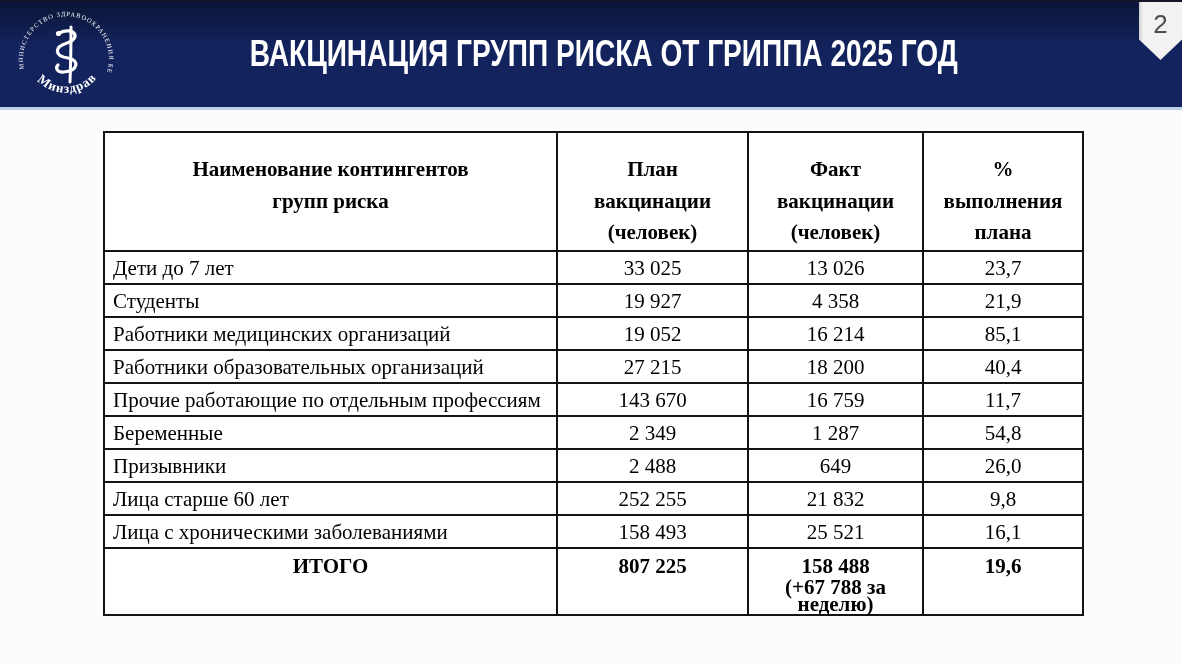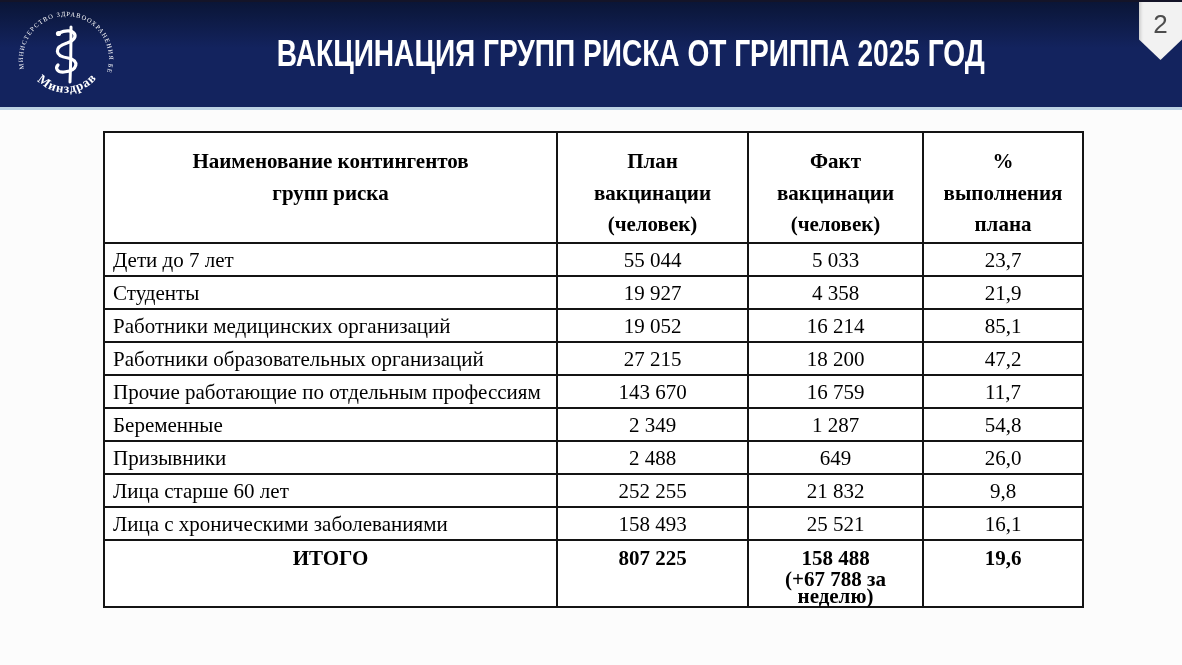--- a/index.html
+++ b/index.html
@@ -20,21 +20,21 @@
     border-bottom:3px solid var(--band_edge,#bcd2e4);
     z-index:1;
   }
   .logo { position:absolute; left:14px; top:2px; width:104px; height:104px; z-index:3; }
   .logo text { fill:#fff; font-family:"Liberation Serif", serif; }
   .ring-text { font-size:6.4px; letter-spacing:1.1px; }
   .ring-bottom { font-size:13px; font-weight:bold; letter-spacing:1px; }
 
   .title-wrap {
     position:absolute; left:150px; right:70px; top:0; height:107px; z-index:2;
-    display:flex; align-items:center; justify-content:center;
+    display:flex; align-items:center; justify-content:flex-start;
   }
   .title {
     color:var(--title_text,#fff); font-family:"Liberation Sans", sans-serif;
     font-weight:700; font-size:36px; white-space:nowrap;
     transform:scaleX(0.78); transform-origin:center;
   }
 
   .page-tab {
     position:absolute; top:0; right:0; width:43px; height:60px; z-index:5;
     background:var(--tab_bg,#f2f2f2);
@@ -50,21 +50,21 @@
   
   table.vac {
     position:absolute; left:103px; top:131px; width:979px;
     border-collapse:collapse; table-layout:fixed; background:#fff;
   }
   table.vac th, table.vac td { border:2px solid var(--table_border,#141414); box-sizing:border-box; }
 
   thead tr { height:99px; }
   th {
     font-weight:700; font-size:21px; line-height:31.5px; text-align:center;
-    vertical-align:top; padding-top:13px; white-space:pre-line;
+    vertical-align:top; padding-top:21px; white-space:pre-line;
   }
   tbody tr { height:33px; }
   tbody td { font-size:21px; line-height:26px; vertical-align:top; padding-top:3px; }
   td.name { text-align:justify; padding-left:8px; padding-right:10px; hyphens:none; }
   td.num  { text-align:center; }
 
   tfoot tr { height:51px; }
   tfoot td { font-weight:700; font-size:21px; vertical-align:top; padding-top:5px; }
   td.total-label { text-align:center; }
   .fact-note { font-size:21px; font-weight:700; line-height:17px; text-align:center; }
@@ -121,41 +121,41 @@
 вакцинации
 (человек)</th>
         <th>%
 выполнения
 плана</th>
       </tr>
     </thead>
     <tbody>
         <tr>
           <td class="name">Дети до 7 лет</td>
-          <td class="num">55 044</td>
-          <td class="num">5 033</td>
+          <td class="num">33 025</td>
+          <td class="num">13 026</td>
           <td class="num">23,7</td>
         </tr>
         <tr>
           <td class="name">Студенты</td>
           <td class="num">19 927</td>
           <td class="num">4 358</td>
           <td class="num">21,9</td>
         </tr>
         <tr>
           <td class="name">Работники медицинских организаций</td>
           <td class="num">19 052</td>
           <td class="num">16 214</td>
           <td class="num">85,1</td>
         </tr>
         <tr>
           <td class="name">Работники образовательных организаций</td>
           <td class="num">27 215</td>
           <td class="num">18 200</td>
-          <td class="num">47,2</td>
+          <td class="num">40,4</td>
         </tr>
         <tr>
           <td class="name">Прочие работающие по отдельным профессиям</td>
           <td class="num">143 670</td>
           <td class="num">16 759</td>
           <td class="num">11,7</td>
         </tr>
         <tr>
           <td class="name">Беременные</td>
           <td class="num">2 349</td>

